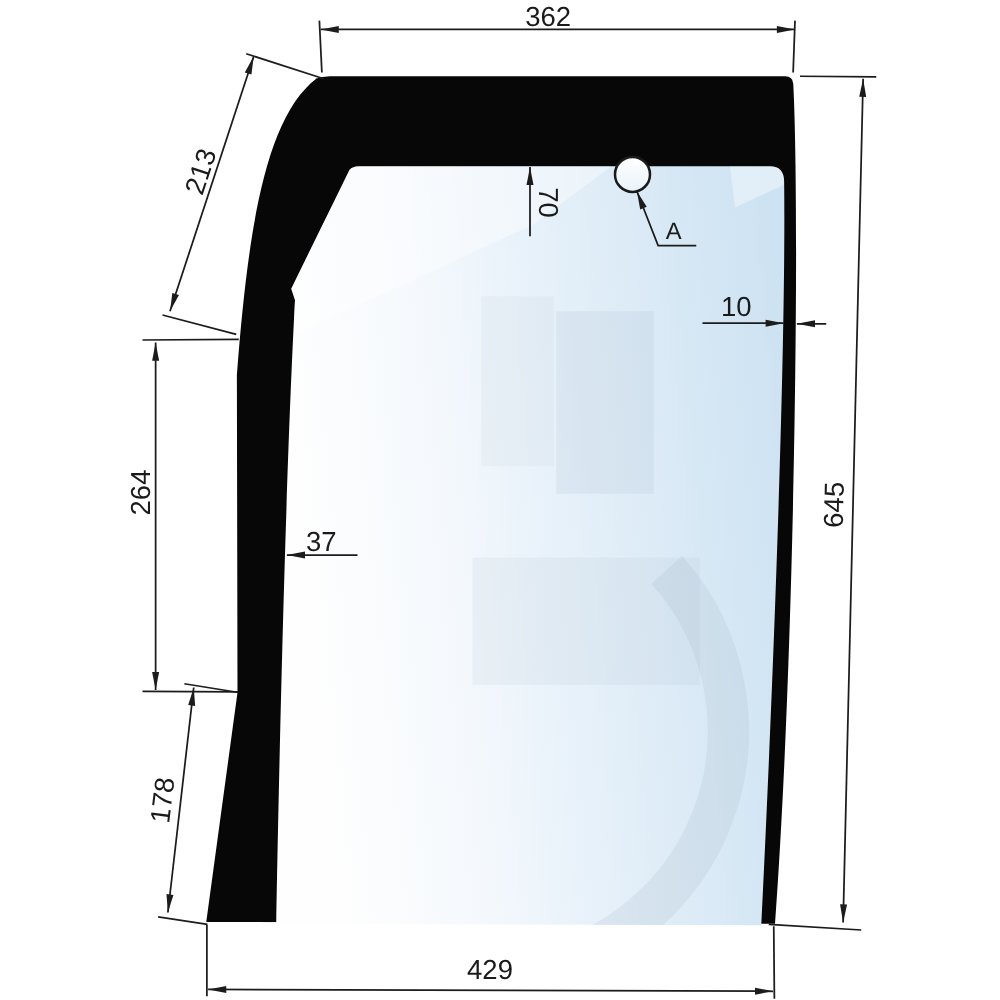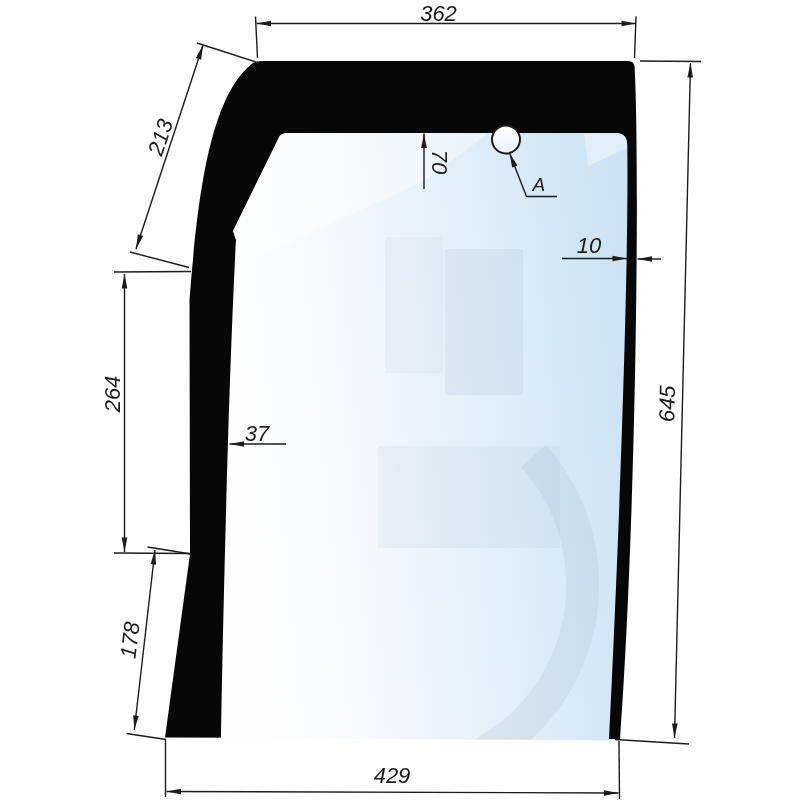--- a/index.html
+++ b/index.html
@@ -1,16 +1,16 @@
 <!DOCTYPE html>
 <html><head>
 <meta charset="utf-8">
 <style>
   html,body{margin:0;padding:0;background:#ffffff;}
-  .wrap{width:745px;height:800px;position:relative;overflow:hidden;font-style:italic;}
+  .wrap{width:745px;height:800px;position:relative;overflow:hidden;}
   text{font-family:"Liberation Sans", sans-serif;fill:#1a1a1a;}
 </style>
 </head>
 <body>
 <div class="wrap">
 <svg width="800" height="800" viewBox="0 0 800 800" xmlns="http://www.w3.org/2000/svg">
   <defs>
     <linearGradient id="glassGrad" gradientUnits="userSpaceOnUse" x1="238" y1="430" x2="642" y2="390">
       <stop offset="0" stop-color="#fefefe"></stop>
       <stop offset="0.28" stop-color="#f5f9fd"></stop>

